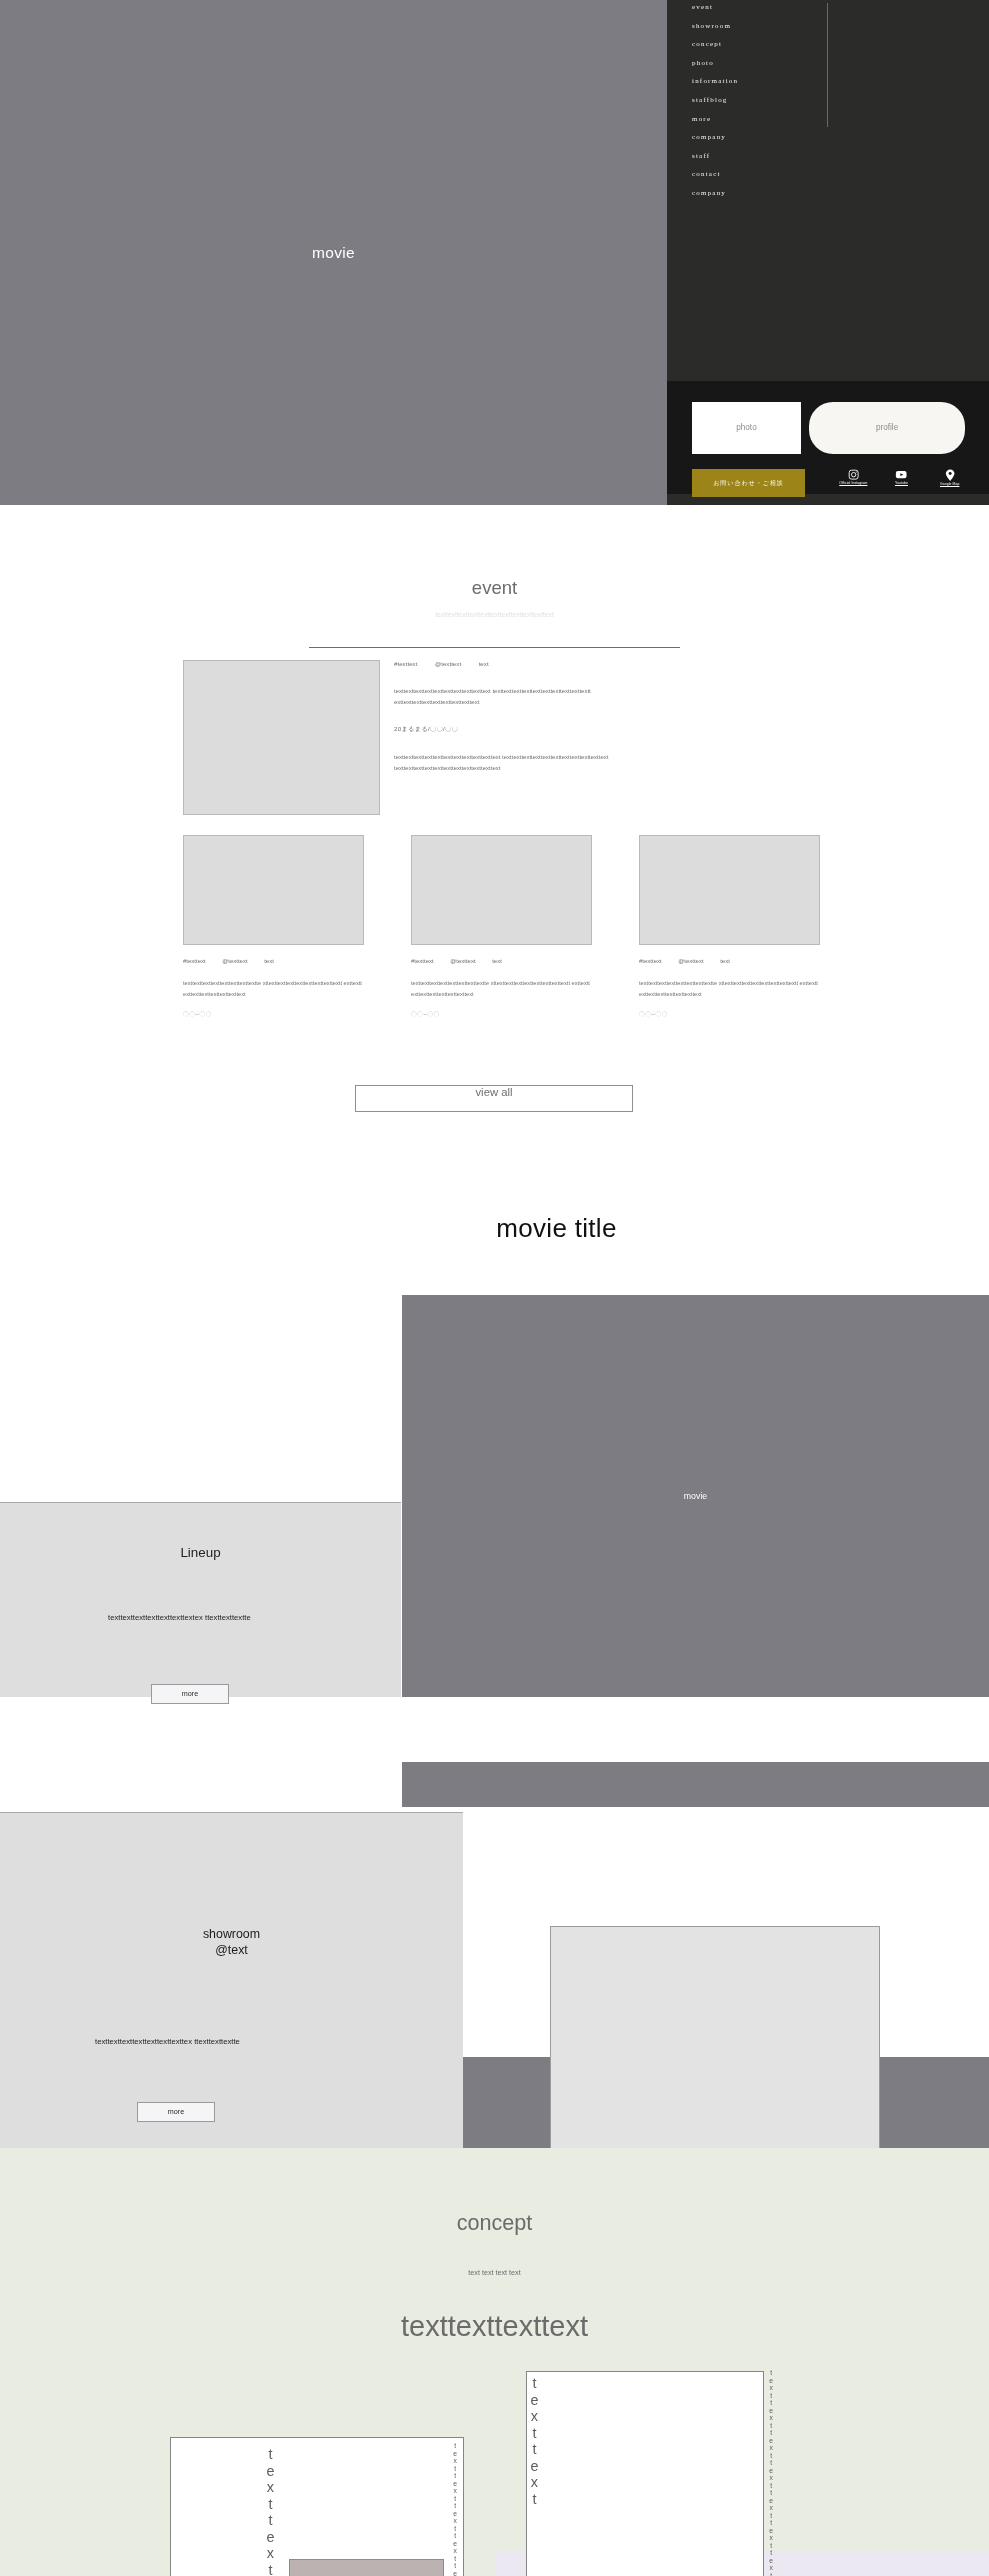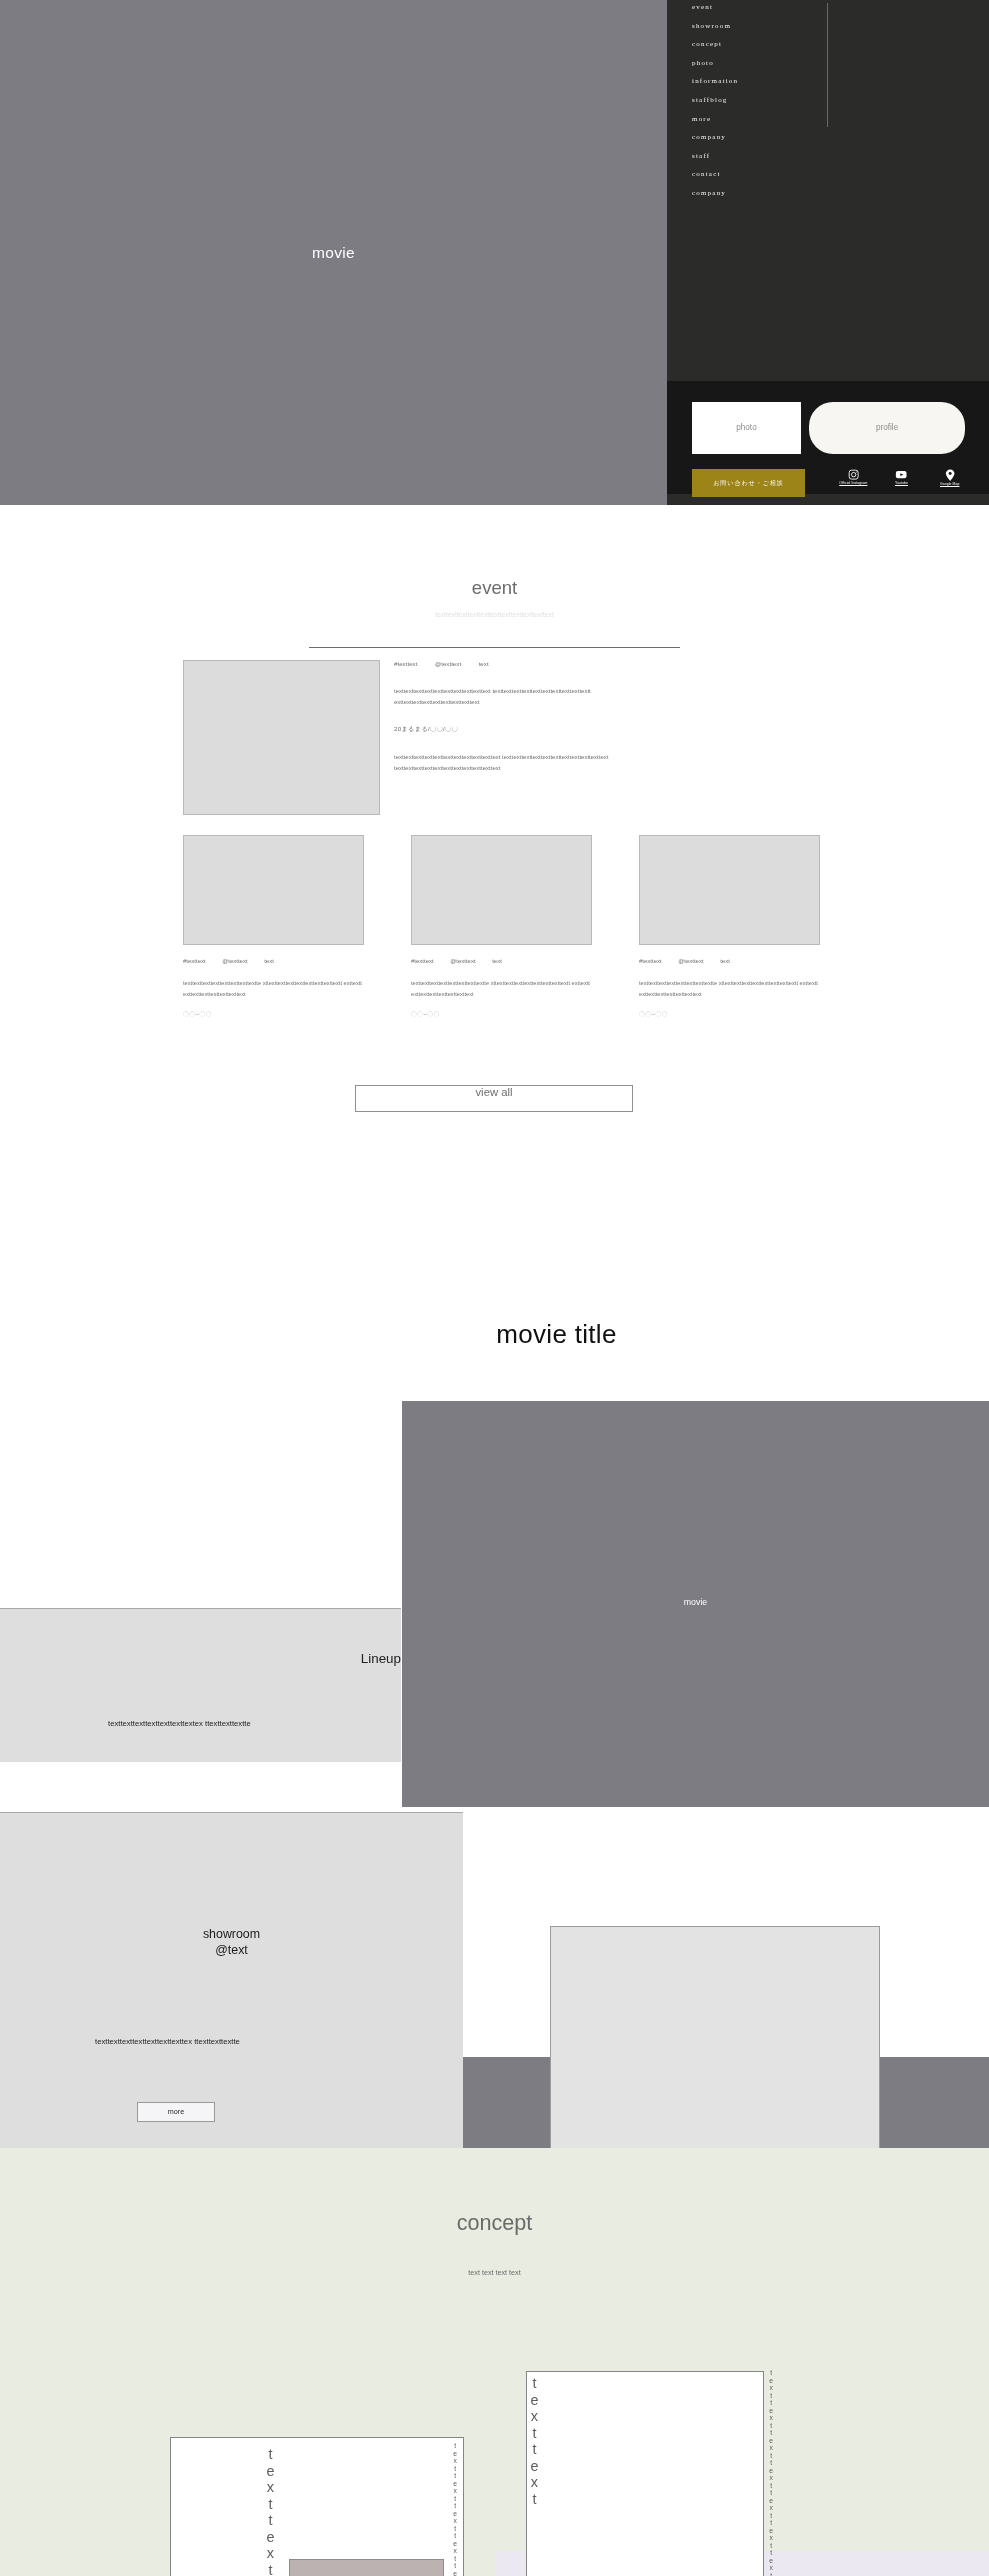--- a/index.html
+++ b/index.html
@@ -85,32 +85,32 @@
   .ev-card-time { margin-top:11.3px; color:#9b9b9b; font-size:5.7px; font-weight:300; letter-spacing:0.5px; }
 
   .viewall-btn {
     position:absolute; left:355px; top:580px; width:278px; height:27px;
     border:0.5px solid #8f8f8f; background:#fff; color:#6d6d6d;
     display:flex; align-items:flex-start; justify-content:center;
     font-size:11.3px; font-weight:300; cursor:pointer;
   }
 
   
-  .movie-sec { position:absolute; left:0; top:1298px; width:989px; height:505px; background:#fff; }
+  .movie-sec { position:absolute; left:0; top:1192px; width:989px; height:505px; background:#fff; }
   .movie-title { position:absolute; left:402px; top:20.6px; width:309px; text-align:center; font-size:26px; color:#111; font-weight:300; letter-spacing:0.3px;}
   .movie-box {
     position:absolute; left:402px; top:103px; width:587px; height:402px;
     background:#7c7c82; color:#fff; font-size:8.8px; font-weight:300;
     display:flex; align-items:center; justify-content:center;
   }
   .lineup-box {
     position:absolute; left:0; top:310px; width:401px; height:195px;
     background:#dededf; border-top:0.5px solid #a9a9a9;
   }
-  .lineup-title { position:absolute; left:0; top:42px; width:401px; text-align:right; font-size:13.4px; color:#222; font-weight:300; }
+  .lineup-title { position:absolute; left:0; top:42px; width:401px; text-align:center; font-size:13.4px; color:#222; font-weight:300; }
   .lineup-text  { position:absolute; left:108px; top:108px; width:196px; font-size:7.7px; color:#1f1f1f; font-weight:300; line-height:1.85; word-break:break-all;}
   .more-btn {
     position:absolute; left:151px; top:181px; width:78px; height:19.6px;
     background:#f5f5f7; border:0.5px solid #9a9a9a; color:#2a2a2a;
     display:flex; align-items:center; justify-content:center; font-size:7.2px; font-weight:300; cursor:pointer;
   }
 
   
   .show-sec { position:absolute; left:0; top:1762px; width:989px; height:386px; background:#fff; }
   .show-band { position:absolute; left:402px; top:0px; width:587px; height:45px; background:#7c7c82; }
@@ -308,20 +308,21 @@
     </div>
     <div class="show-img"></div>
   </div>
 
   <div class="concept-sec">
     <div class="lav-overlay"></div>
 
     <div class="concept-title">concept</div>
     <div class="concept-sub">text text text text</div>
     <div class="concept-big">
+      <div>texttexttexttext</div>
     </div>
 
     <div class="c-card" style="left:170px; top:289px; width:294px; height:222px;"></div>
     <div class="c-vtext" style="left:263px; top:298px; font-size:14.4px;">texttext</div>
     <div class="c-vtext" style="left:451px; top:294px; font-size:6.7px;">texttexttexttexttexttexttext</div>
     <div class="c-bar" style="left:289px; top:411px; width:155px; height:21.6px; background:#bcb2b2;"></div>
 
     <div class="c-card" style="left:526px; top:223px; width:238px; height:258px;"></div>
     <div class="c-vtext" style="left:527px; top:227px; font-size:14.4px;">texttext</div>
     <div class="c-vtext" style="left:767px; top:221px; font-size:6.7px;">texttexttexttexttexttexttext</div>

